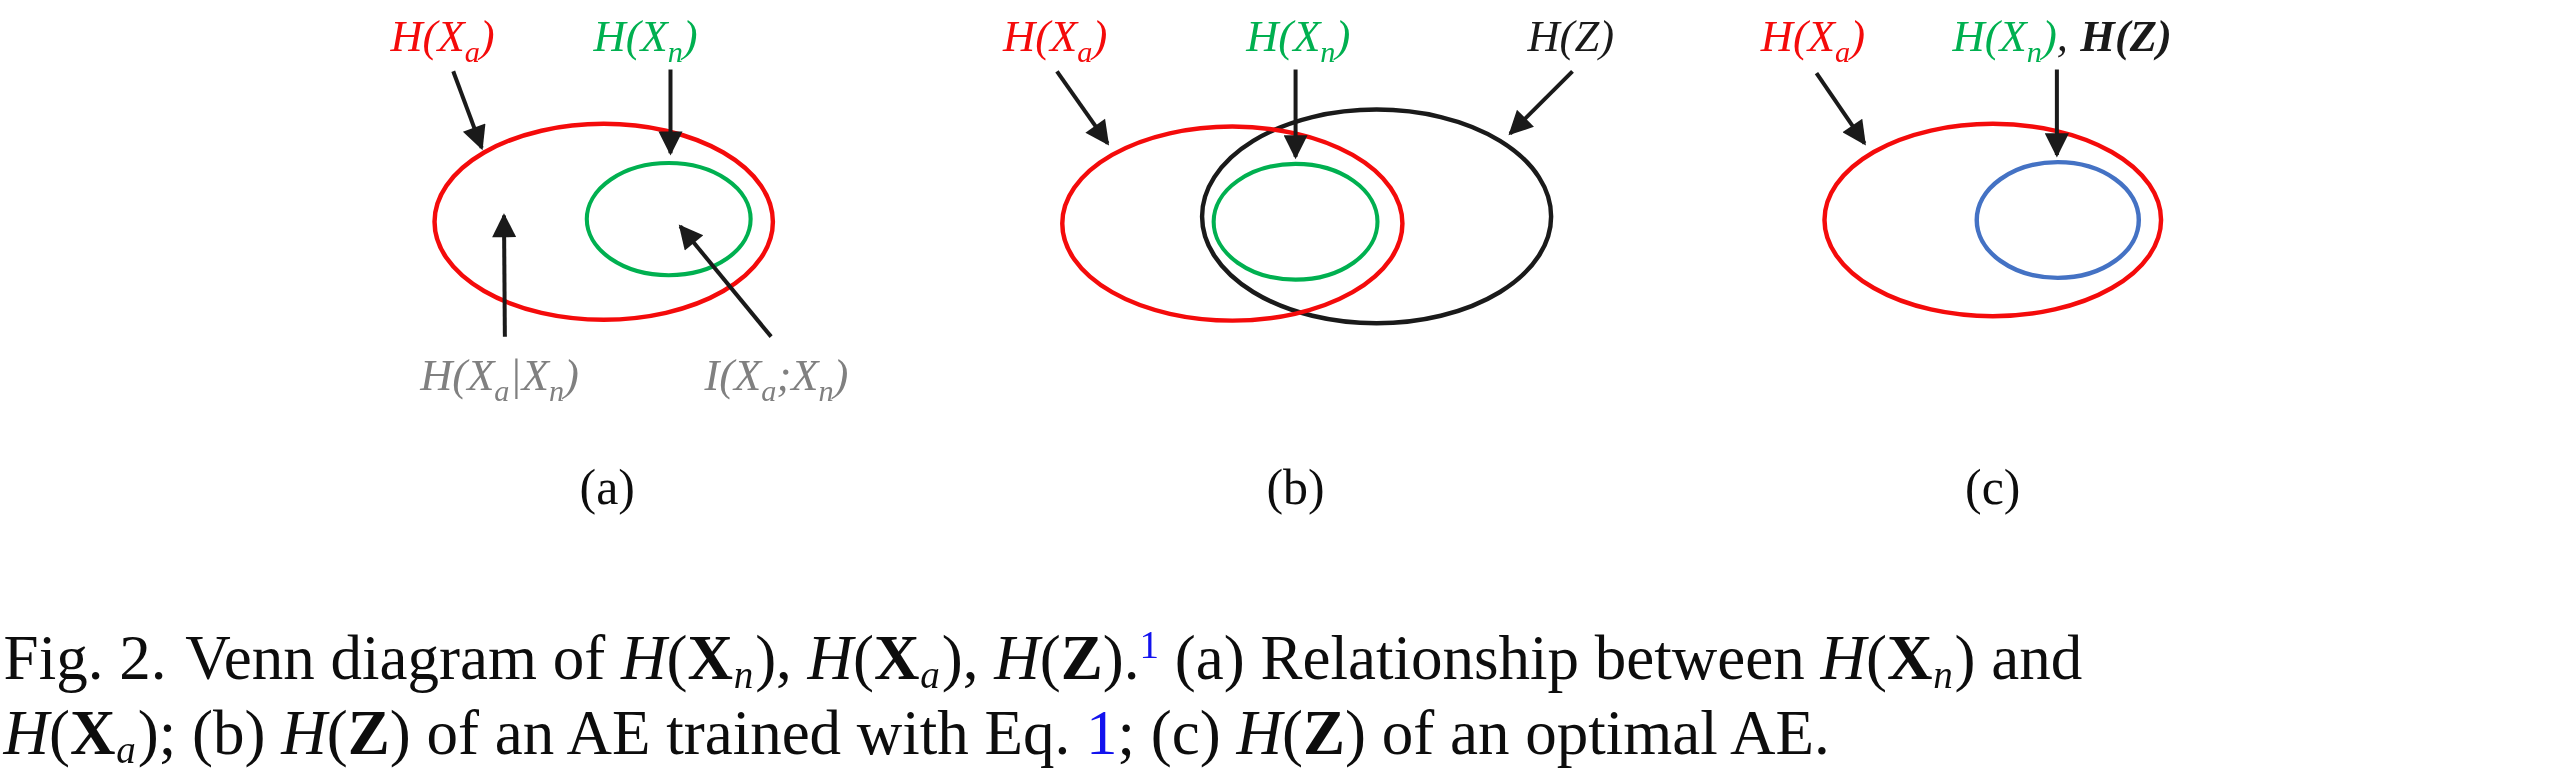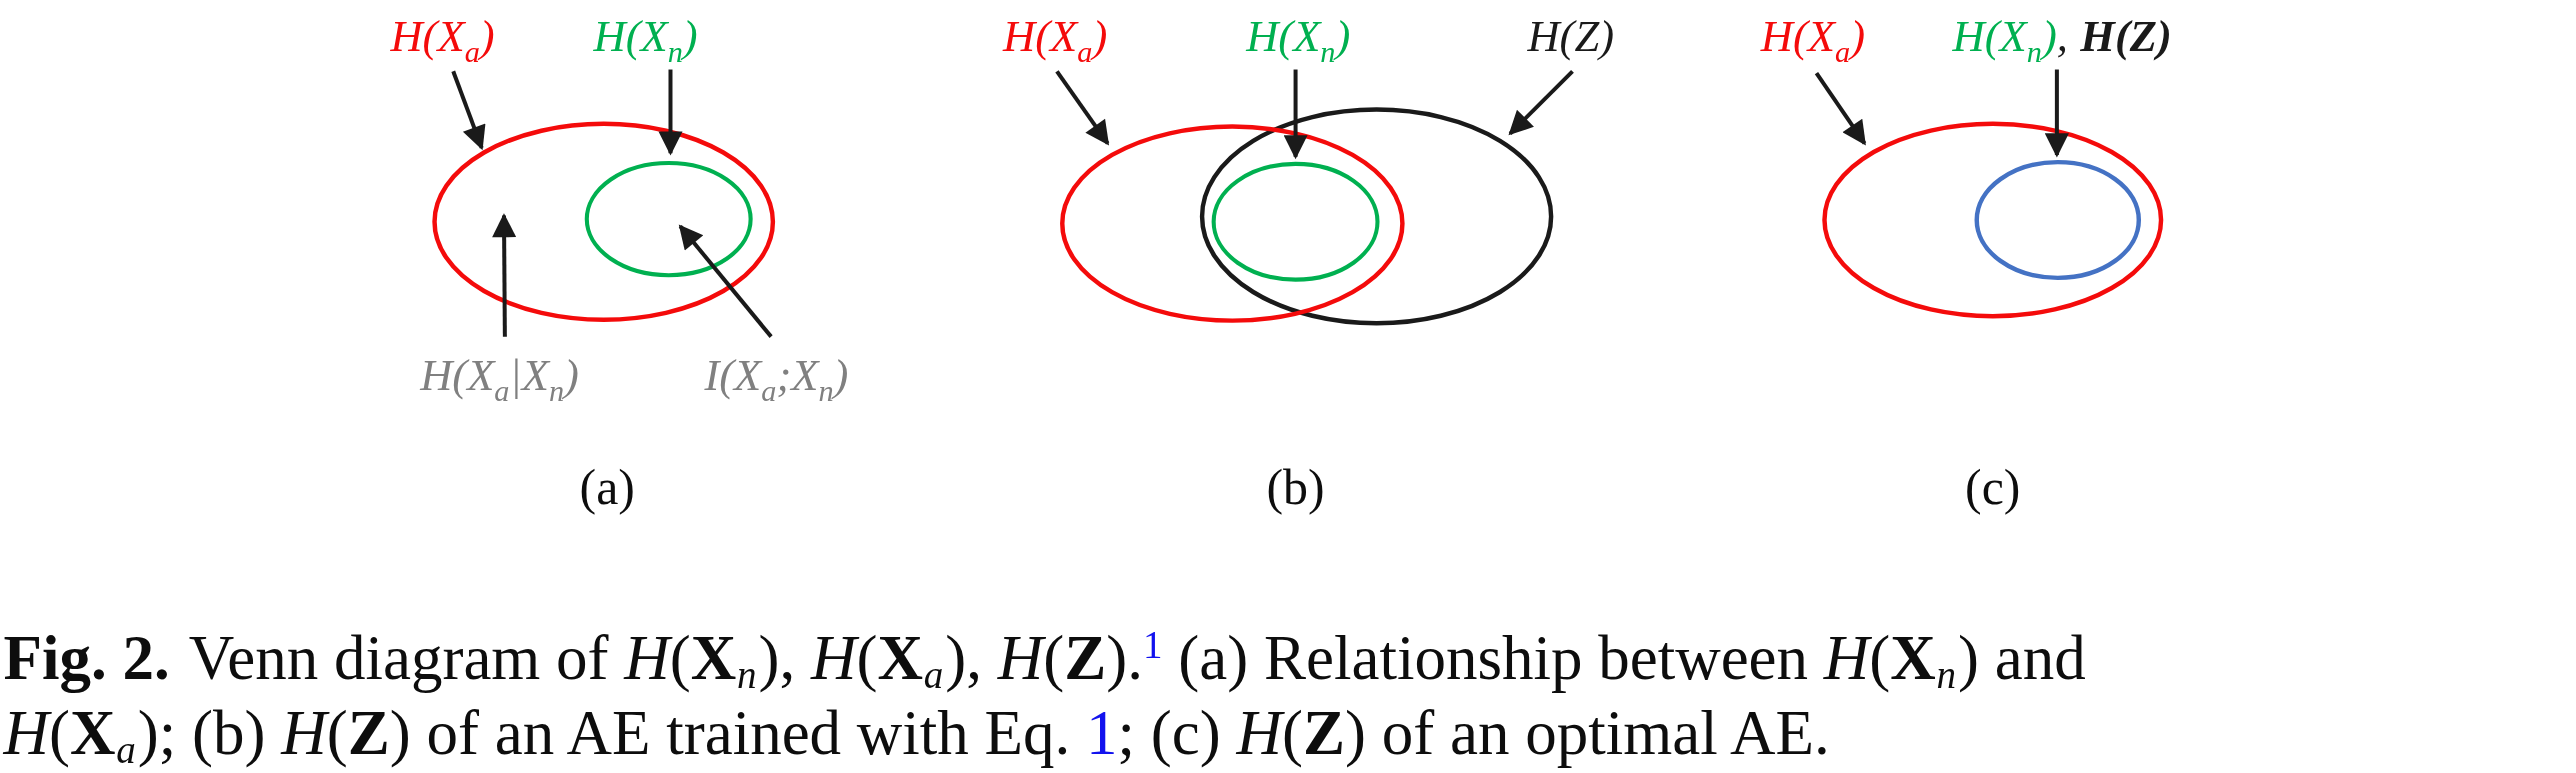--- a/index.html
+++ b/index.html
@@ -25,21 +25,21 @@
   .fill-black{fill:var(--black);}
   .fill-gray{fill:var(--gray);}
   .boldital{font-weight:bold;}
   .letter{font-size:56px;font-style:normal;font-family:"Liberation Serif", serif;fill:var(--ink);}
   .caption{
     position:absolute;left:3.6px;top:600px;width:2570px;
     color:var(--ink);font-size:63px;
   }
   .cap-line{white-space:pre;line-height:89px;height:89px;}
   .seg{white-space:pre;}
-  .seg.b{font-weight:bold;margin-right:0.30em;}
+  .seg.b{font-weight:normal;margin-right:0.30em;}
   .seg.it{font-style:italic;}
   .seg.bf{font-weight:bold;}
   .seg.sub{font-style:italic;font-size:62%;vertical-align:-0.22em;margin-left:0.02em;margin-right:0.05em;}
   .seg.sup{color:var(--link);font-size:62%;vertical-align:0.55em;cursor:pointer;}
   .seg.link{color:var(--link);cursor:pointer;}
 </style>
 </head>
 <body>
 
 <div class="stage">

